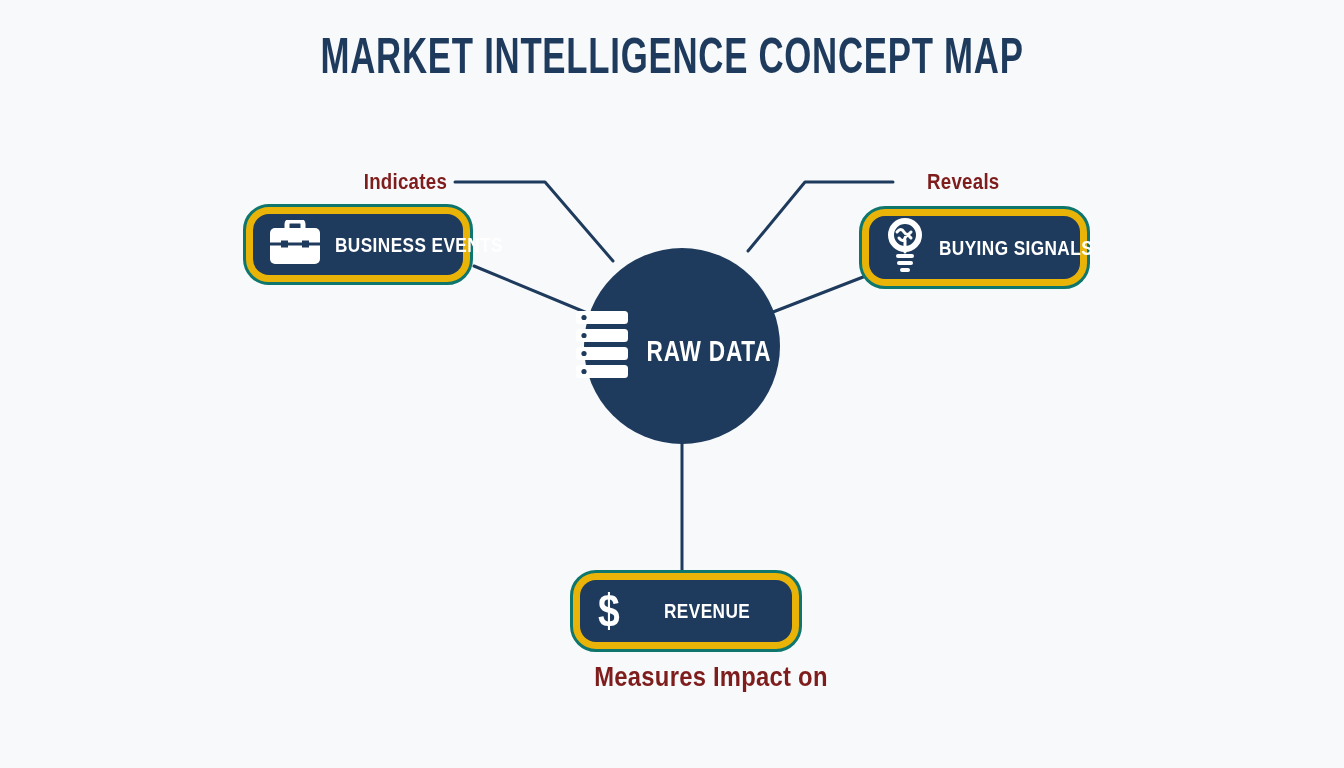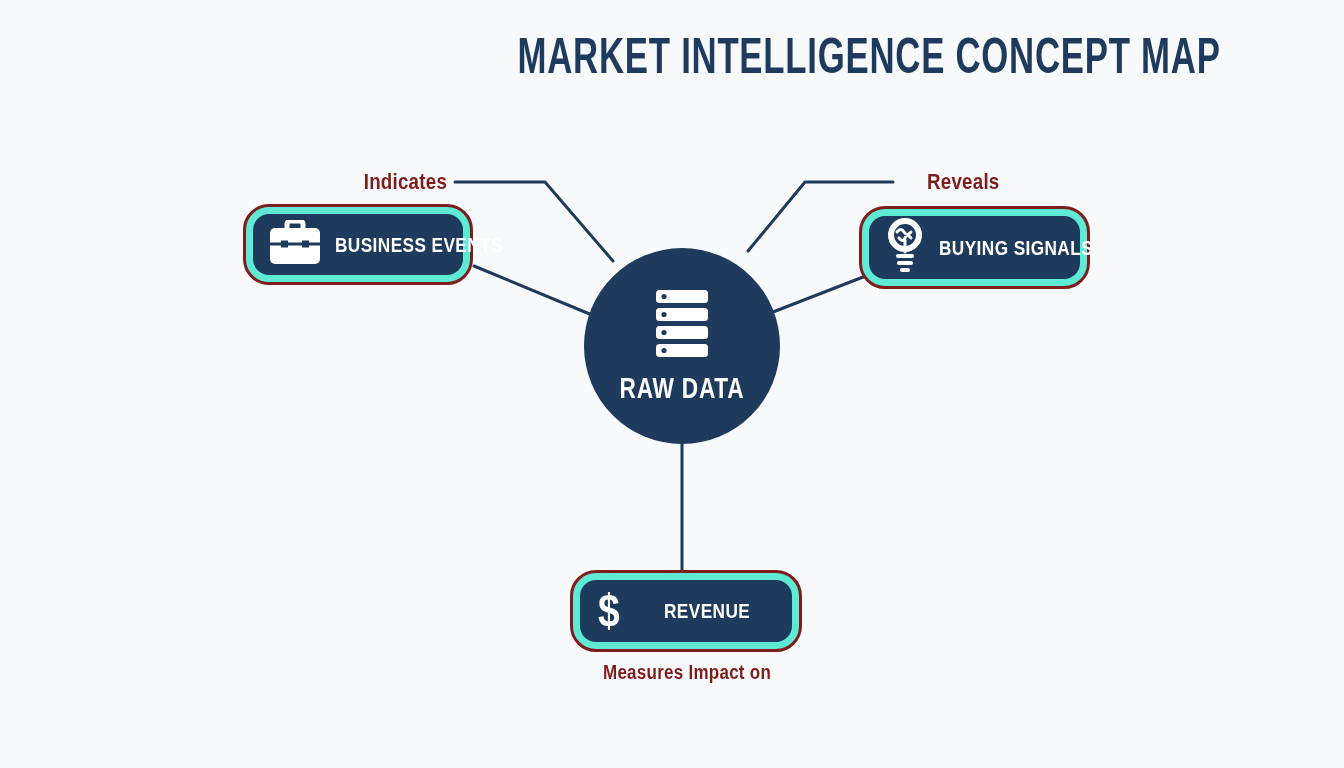--- a/index.html
+++ b/index.html
@@ -12,21 +12,21 @@
   .canvas {
     position: relative;
     width: 1344px;
     height: 768px;
     background: #f7f9fb;
   }
   
   .title {
     position: absolute;
     left: 0; right: 0; top: 28px;
-    text-align: right;
+    text-align: center;
     color: #1e3a5c;
     font-size: 47px;
     font-weight: 700;
     white-space: nowrap;
   }
   .title .cond {
     display: inline-block;
     transform: scaleX(0.74) scaleY(1.08);
     transform-origin: center;
     letter-spacing: 1px;
@@ -45,43 +45,43 @@
     stroke-linejoin: round;
   }
   
   .center-node {
     position: absolute;
     left: 584px; top: 248px;
     width: 196px; height: 196px;
     border-radius: 50%;
     background: #1e3a5c;
     display: flex;
-    flex-direction: column;
+    flex-direction: row;
     align-items: center;
     justify-content: center;
   }
   .center-node .icon { margin-top: 2px; }
   .center-node .label {
     margin-top: 10px;
     color: #ffffff;
     font-size: 29px;
     font-weight: 700;
     white-space: nowrap;
   }
   .center-node .label .cond {
     display: inline-block;
     transform: scaleX(0.78);
     transform-origin: center;
     letter-spacing: 1px;
   }
   
   .node-outer {
     position: absolute;
-    background: #5eead4;
-    border: 3px solid #7f1d1d;
+    background: #eab308;
+    border: 3px solid #0f766e;
     border-radius: 26px;
     padding: 7px;
   }
   .node-inner {
     background: #1e3a5c;
     border-radius: 16px;
     height: 100%;
     display: flex;
     align-items: center;
     gap: 14px;
@@ -121,23 +121,23 @@
   .edge-label .cond {
     display: inline-block;
     transform: scaleX(0.85);
     letter-spacing: 0.3px;
   }
   #edge-label-indicates { right: 897px; top: 169px; }
   #edge-label-indicates .cond { transform-origin: right center; }
   #edge-label-reveals { left: 903px; top: 169px; margin-left: 24px; }
   #edge-label-reveals .cond { transform-origin: left center; }
   #edge-label-measures {
-    left: 687px; top: 661px;
+    left: 711px; top: 661px;
     transform: translateX(-50%);
-    font-size: 20px;
+    font-size: 28px;
   }
   #edge-label-measures .cond { transform-origin: center; }
 </style>
 </head>
 <body>
 
 <div class="canvas">
 
   <h1 class="title">
     <span class="cond">MARKET INTELLIGENCE CONCEPT MAP</span>

